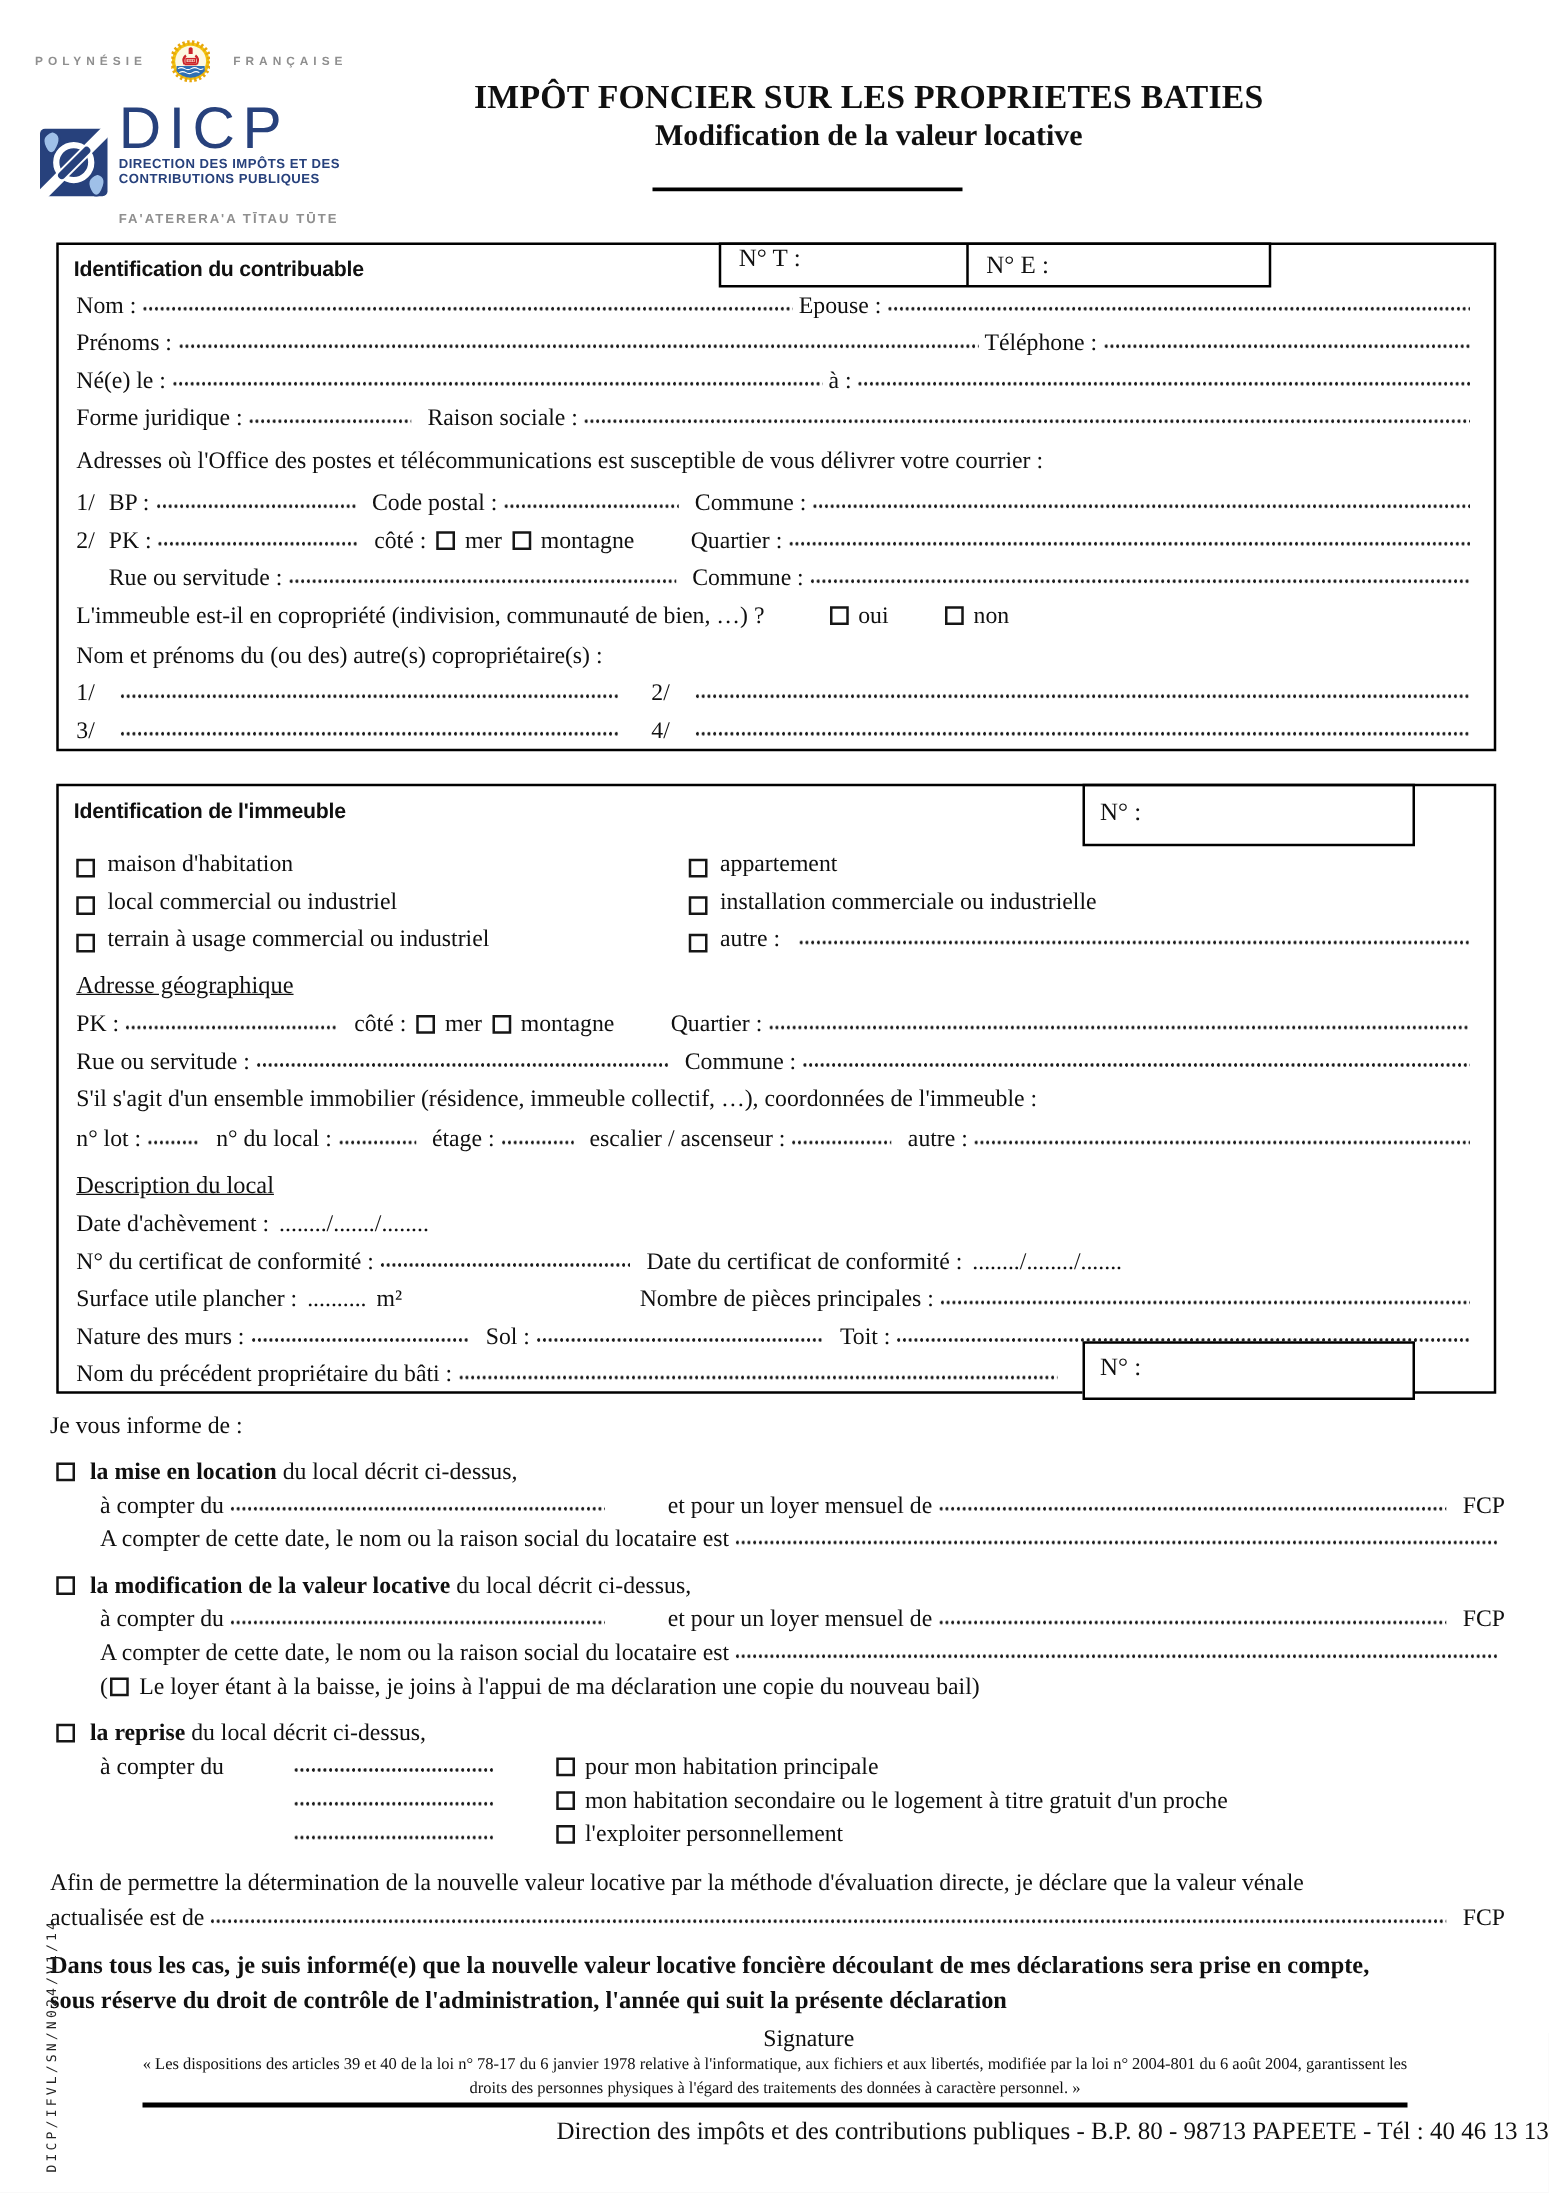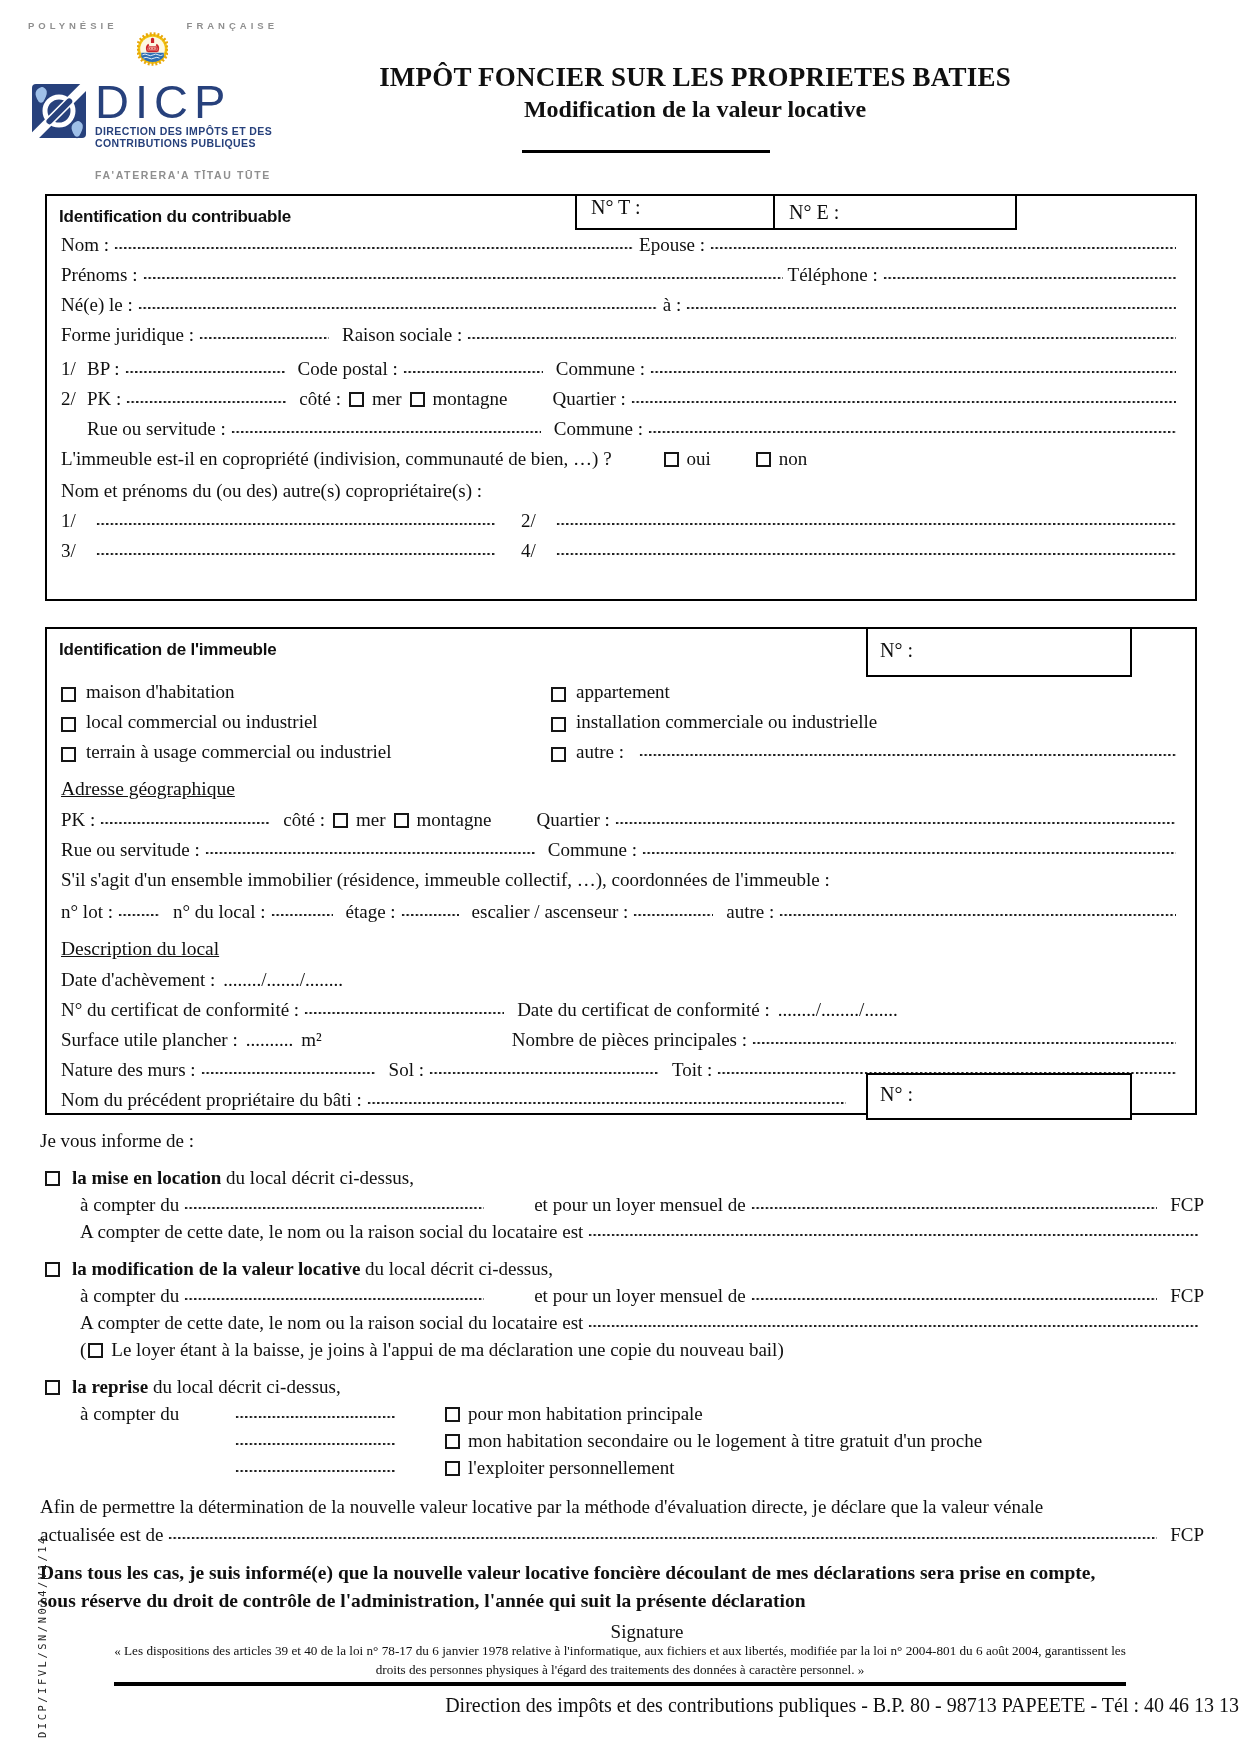--- a/index.html
+++ b/index.html
@@ -1,22 +1,22 @@
 <!DOCTYPE html>
 <html><head>
 <meta charset="utf-8">
 <style>
 *{margin:0;padding:0;box-sizing:border-box}
 body{background:#e8e8e8}
 .page{position:relative;width:1239px;height:1754px;background:#fff;font-family:"Liberation Serif",serif;font-size:19px;color:#101010;overflow:hidden;margin:0 auto}
 
 .logo{position:absolute;left:28px;top:20px;width:250px}
-.logo-top{display:flex;align-items:flex-start;gap:19px}
+.logo-top{display:flex;align-items:center;gap:19px}
 .pf{font-family:"Liberation Sans",sans-serif;font-size:9.5px;letter-spacing:4px;color:#8f8f8f;font-weight:700}
-.logo-bottom{display:flex;margin-top:2px;gap:5px;align-items:flex-start}
+.logo-bottom{display:flex;margin-top:2px;gap:5px;align-items:center}
 .dicp-word{font-family:"Liberation Sans",sans-serif;font-size:47px;line-height:.95;color:#27417c;letter-spacing:6px;font-weight:500}
 .dir{font-family:"Liberation Sans",sans-serif;font-size:10.5px;color:#27417c;letter-spacing:.4px;font-weight:700}
 .tah{font-family:"Liberation Sans",sans-serif;font-size:10.5px;color:#8f8f8f;letter-spacing:1.6px;margin-top:20px;font-weight:700}
 
 .titleblock{position:absolute;left:310px;top:62px;width:770px;text-align:center}
 .t1{font-size:27px;font-weight:700;letter-spacing:.2px}
 .t2{font-size:24px;font-weight:700;margin-top:3px}
 .title-rule{position:absolute;left:522px;top:150px;width:248px;height:3px;background:#000}
 
 .box{position:absolute;left:45px;width:1152px;border:2px solid #000;background:#fff}
@@ -143,20 +143,23 @@
       <span class="dots d520"></span>
       <span class="lbl">à :</span>
       <span class="dots fill"></span>
     </div>
     <div class="row h34">
       <span class="lbl">Forme juridique :</span>
       <span class="dots d130"></span>
       <span class="lbl ml8">Raison sociale :</span>
       <span class="dots fill"></span>
     </div>
+    <div class="row h34">
+      <span class="lbl">Adresses où l'Office des postes et télécommunications est susceptible de vous délivrer votre courrier :</span>
+    </div>
     <div class="row">
       <span class="w26">1/</span>
       <span class="lbl">BP :</span>
       <span class="dots d160"></span>
       <span class="lbl ml8">Code postal :</span>
       <span class="dots d140"></span>
       <span class="lbl ml8">Commune :</span>
       <span class="dots fill"></span>
     </div>
     <div class="row">

